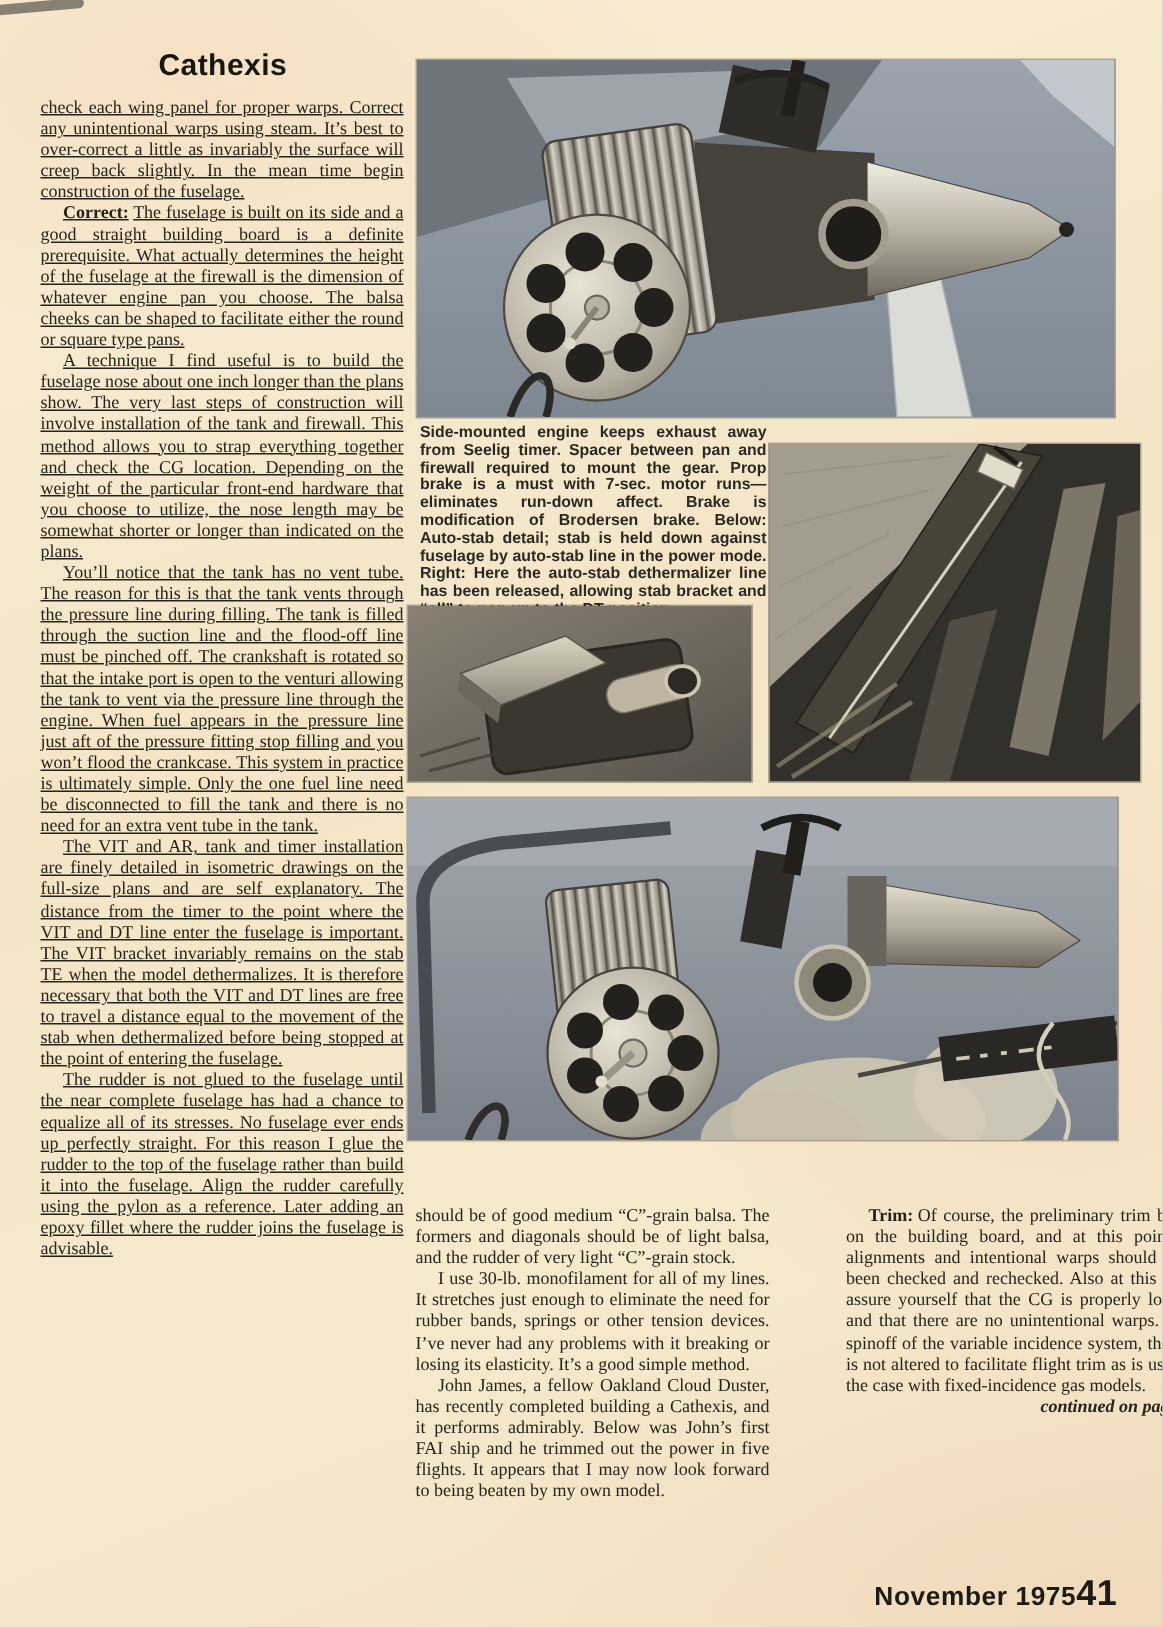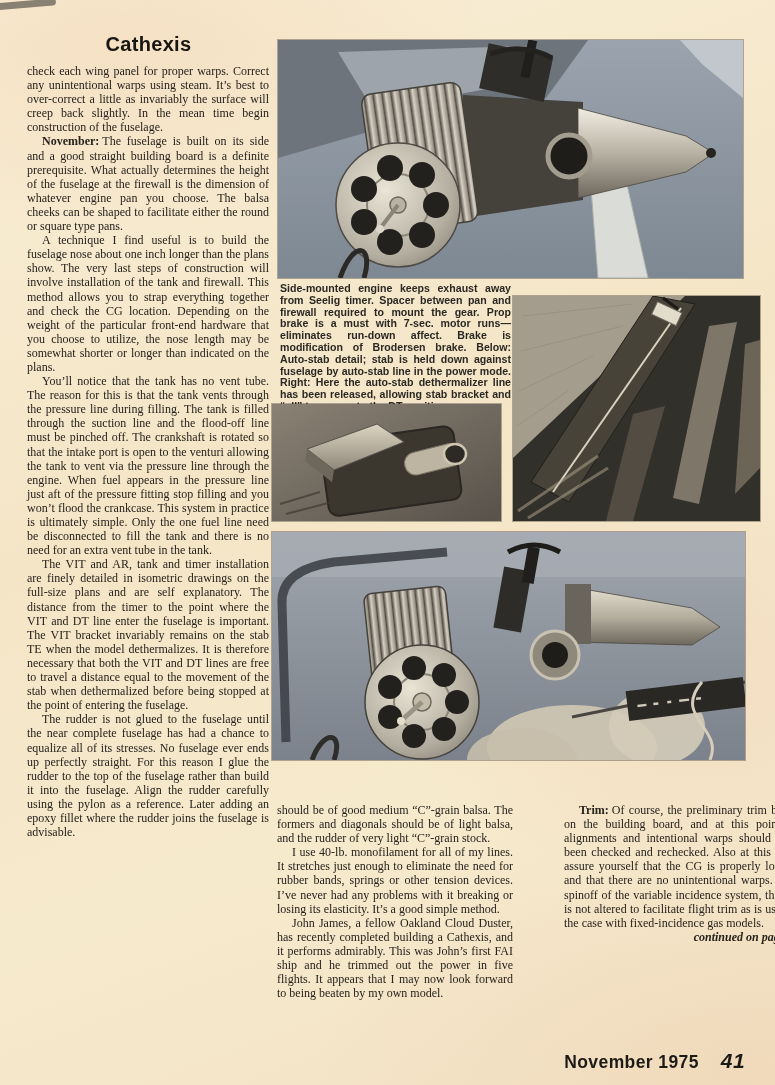--- a/index.html
+++ b/index.html
@@ -25,21 +25,21 @@
     font-family:"Liberation Sans", sans-serif; font-weight:bold;
     font-size:20px; text-align:center; color:#181613; letter-spacing:.3px;
   }
   .col {
     position:absolute; text-align:justify;
     font-size:12px; line-height:14.1px; color:#26221c;
   }
   .col p { margin:0; text-indent:15px; }
   .col p.noindent { text-indent:0; }
   .lead { font-weight:bold; margin-right:3px; }
-  .col-left   { left:27px;  top:64px;  width:242px; }
+  .col-left   { left:27px;  top:64px;  width:242px;text-decoration:underline; }
   .col-middle { left:277px; top:803px; width:236px; }
   .col-right  { left:524px; top:803px; width:236px;margin-left:40px; }
   .continued {
     text-align:right; font-style:italic; font-weight:bold;
     font-size:12px; text-indent:0 !important;
   }
   .photo {
     position:absolute; overflow:hidden; background:#868d97;
     box-shadow:0 0 0 1px rgba(40,38,34,.35);
   }
@@ -53,34 +53,34 @@
     font-weight:bold; font-size:10.6px; line-height:11.8px;
     color:#2b2823; text-align:justify;
   }
   .caption-top { left:280px; top:283px; width:231px; }
   .caption-bottom { left:272px; top:764px; width:473px; text-align:center; }
   .footer {
     position:absolute; top:1049px; right:30px;
     font-family:"Liberation Sans", sans-serif; font-weight:bold;
     font-size:17.5px; color:#1d1b17; letter-spacing:.4px;
   }
-  .footer .pagenum { margin-left:22px; font-size:21px;font-style:italic; }
+  .footer .pagenum { font-size:24px; }
 </style>
 </head>
 <body>
 
 <div class="page">
 
   <div class="smudge"></div>
 
   <div class="page-title">Cathexis</div>
 
   <div class="col col-left">
     <p class="noindent">check each wing panel for proper warps. Correct any unintentional warps using steam. It’s best to over-correct a little as invariably the surface will creep back slightly. In the mean time begin construction of the fuselage.</p>
-    <p><span class="lead">November:</span><span>The fuselage is built on its side and a good straight building board is a definite prerequisite. What actually determines the height of the fuselage at the firewall is the dimension of whatever engine pan you choose. The balsa cheeks can be shaped to facilitate either the round or square type pans.</span></p>
+    <p><span class="lead">Correct:</span><span>The fuselage is built on its side and a good straight building board is a definite prerequisite. What actually determines the height of the fuselage at the firewall is the dimension of whatever engine pan you choose. The balsa cheeks can be shaped to facilitate either the round or square type pans.</span></p>
     <p>A technique I find useful is to build the fuselage nose about one inch longer than the plans show. The very last steps of construction will involve installation of the tank and firewall. This method allows you to strap everything together and check the CG location. Depending on the weight of the particular front-end hardware that you choose to utilize, the nose length may be somewhat shorter or longer than indicated on the plans.</p>
     <p>You’ll notice that the tank has no vent tube. The reason for this is that the tank vents through the pressure line during filling. The tank is filled through the suction line and the flood-off line must be pinched off. The crankshaft is rotated so that the intake port is open to the venturi allowing the tank to vent via the pressure line through the engine. When fuel appears in the pressure line just aft of the pressure fitting stop filling and you won’t flood the crankcase. This system in practice is ultimately simple. Only the one fuel line need be disconnected to fill the tank and there is no need for an extra vent tube in the tank.</p>
     <p>The VIT and AR, tank and timer installation are finely detailed in isometric drawings on the full-size plans and are self explanatory. The distance from the timer to the point where the VIT and DT line enter the fuselage is important. The VIT bracket invariably remains on the stab TE when the model dethermalizes. It is therefore necessary that both the VIT and DT lines are free to travel a distance equal to the movement of the stab when dethermalized before being stopped at the point of entering the fuselage.</p>
     <p>The rudder is not glued to the fuselage until the near complete fuselage has had a chance to equalize all of its stresses. No fuselage ever ends up perfectly straight. For this reason I glue the rudder to the top of the fuselage rather than build it into the fuselage. Align the rudder carefully using the pylon as a reference. Later adding an epoxy fillet where the rudder joins the fuselage is advisable.</p>
   </div>
 
   <div class="photo photo-top">
     <svg width="465" height="238" viewBox="0 0 465 238" xmlns="http://www.w3.org/2000/svg">
       <defs>
         <linearGradient id="p1sky" x1="0" y1="0" x2="0" y2="1">
@@ -258,22 +258,22 @@
         <path d="M365,168 h9 m7,0 h5 m9,0 h4 m8,0 h10 m7,0 h5" stroke="#cfc9ba" stroke-width="2.5" fill="none"></path>
       </g>
       <path d="M430,150 C400,185 452,196 438,228" stroke="#d6cebb" stroke-width="3" fill="none"></path>
       <path d="M62,228 C72,200 52,196 40,228" stroke="#2f2d29" stroke-width="5" fill="none"></path>
     </svg>
   </div>
 
 
   <div class="col col-middle">
     <p class="noindent">should be of good medium “C”-grain balsa. The formers and diagonals should be of light balsa, and the rudder of very light “C”-grain stock.</p>
-    <p>I use 40-lb. monofilament for all of my lines. It stretches just enough to eliminate the need for rubber bands, springs or other tension devices. I’ve never had any problems with it breaking or losing its elasticity. It’s a good simple method.</p>
-    <p>John James, a fellow Oakland Cloud Duster, has recently completed building a Cathexis, and it performs admirably. This was John’s first FAI ship and he trimmed out the power in five flights. It appears that I may now look forward to being beaten by my own model.</p>
+    <p>I use 30-lb. monofilament for all of my lines. It stretches just enough to eliminate the need for rubber bands, springs or other tension devices. I’ve never had any problems with it breaking or losing its elasticity. It’s a good simple method.</p>
+    <p>John James, a fellow Oakland Cloud Duster, has recently completed building a Cathexis, and it performs admirably. Below was John’s first FAI ship and he trimmed out the power in five flights. It appears that I may now look forward to being beaten by my own model.</p>
   </div>
 
   <div class="col col-right">
     <p><span class="lead">Trim:</span><span>Of course, the preliminary trim began on the building board, and at this point all alignments and intentional warps should have been checked and rechecked. Also at this time, assure yourself that the CG is properly located and that there are no unintentional warps. As a spinoff of the variable incidence system, the CG is not altered to facilitate flight trim as is usually the case with fixed-incidence gas models.</span></p>
     <p class="continued">continued on page 85</p>
   </div>
 
   <div class="footer">
     <span>November 1975</span><span class="pagenum">41</span>
   </div>

